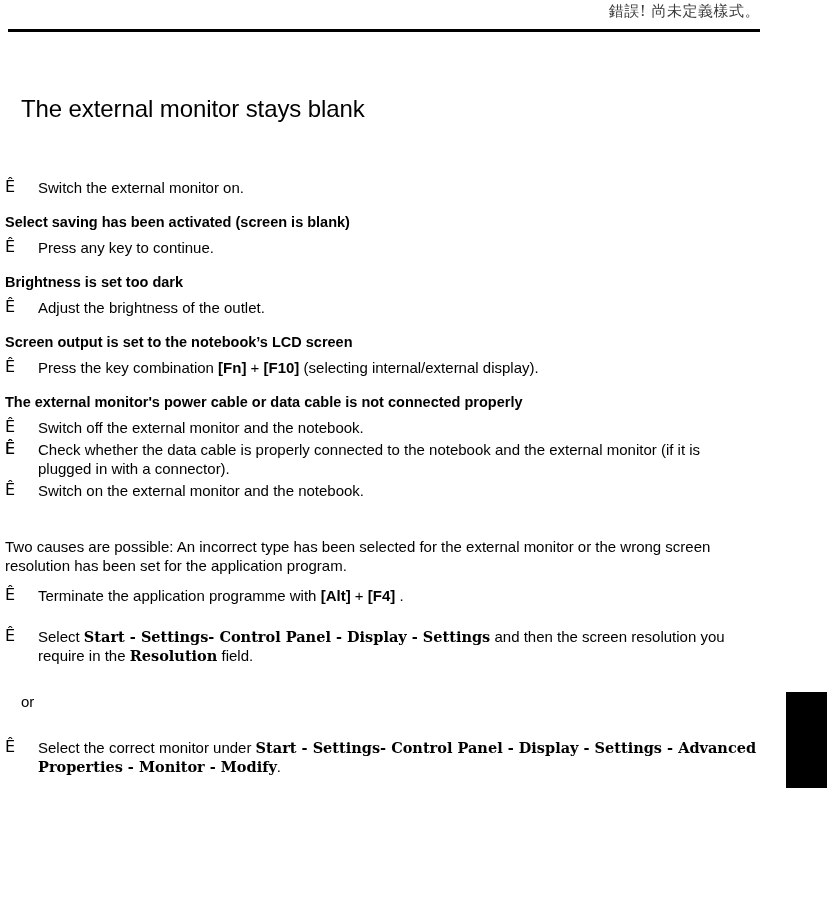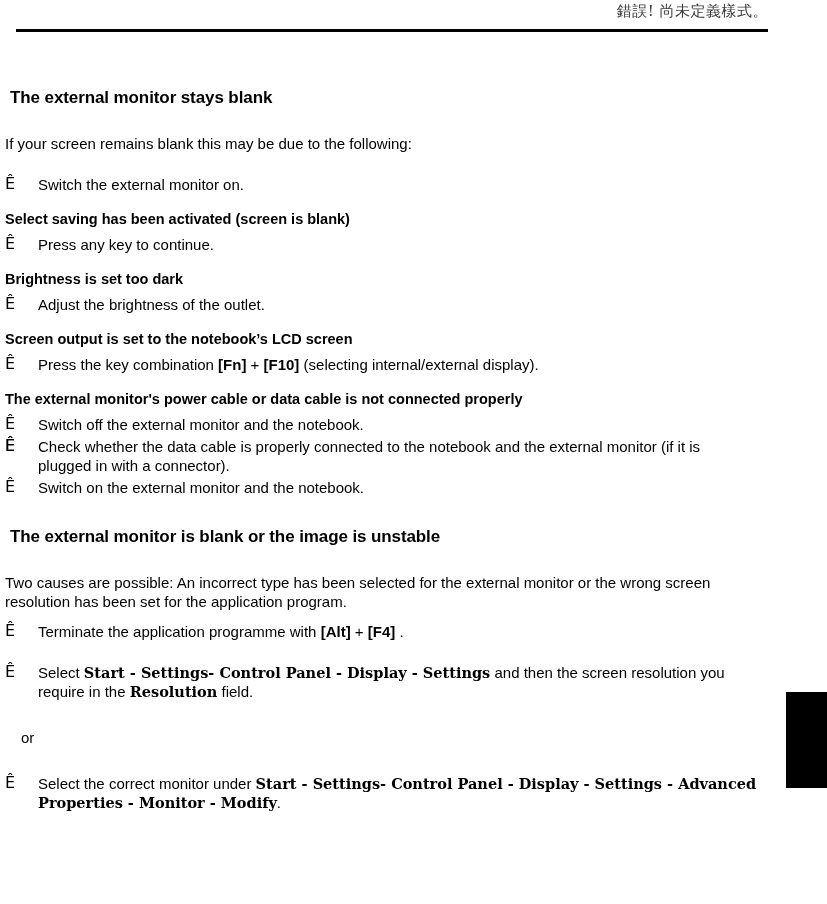--- a/index.html
+++ b/index.html
@@ -20,21 +20,21 @@
 
   .page {
     position: relative;
     width: 827px;
     height: 904px;
   }
 
   
   .page-header {
     position: absolute;
-    left: 16px;
+    left: 8px;
     top: 0;
     width: 752px;
     height: 32px;
   }
   .header-text {
     position: absolute;
     right: 0;
     top: 1px;
     font-family: "DejaVu Serif", "Liberation Serif", serif;
     font-size: 15px;
@@ -64,24 +64,24 @@
 
   
   .content {
     position: absolute;
     left: 5px;
     top: 78px;
     width: 752px;
   }
 
   h1.doc-h1 {
-    margin: 5px;
-    font-size: 17px;
+    margin: 16px;
+    font-size: 24px;
     line-height: 29px;
-    font-weight: bold;
+    font-weight: normal;
     letter-spacing: -0.1px;
   }
   .h1-gap-1 { height: 17px; }
   .h1-gap-2 { height: 20px; }
 
   p.body-text {
     margin: 0;
     font-size: 15px;
     line-height: 19px;
   }
@@ -147,21 +147,20 @@
   </div>
 
   <div class="thumb-tab"></div>
 
   <div class="content">
 
     <h1 class="doc-h1">The external monitor stays blank</h1>
 
     <div class="h1-gap-1"></div>
 
-    <p class="body-text">If your screen remains blank this may be due to the following:</p>
 
     <div class="para-gap"></div>
 
     <div class="tiny-gap"></div>
     <ul class="step-list">
       <li class="step-item">
         <span class="step-marker">Ê</span>
         <span>Switch the external monitor on.</span>
       </li>
     </ul>
@@ -220,21 +219,20 @@
         <span>Check whether the data cable is properly connected to the notebook and the external monitor (if it is plugged in with a connector).</span>
       </li>
       <li class="step-item">
         <span class="step-marker">Ê</span>
         <span>Switch on the external monitor and the notebook.</span>
       </li>
     </ul>
 
     <div class="h1-gap-2"></div>
 
-    <h1 class="doc-h1">The external monitor is blank or the image is unstable</h1>
 
     <div class="h1-gap-1"></div>
 
     <p class="body-text">Two causes are possible: An incorrect type has been selected for the external monitor or the wrong screen resolution has been set for the application program.</p>
 
     <div class="small-gap"></div>
 
     <ul class="step-list">
       <li class="step-item">
         <span class="step-marker">Ê</span>

